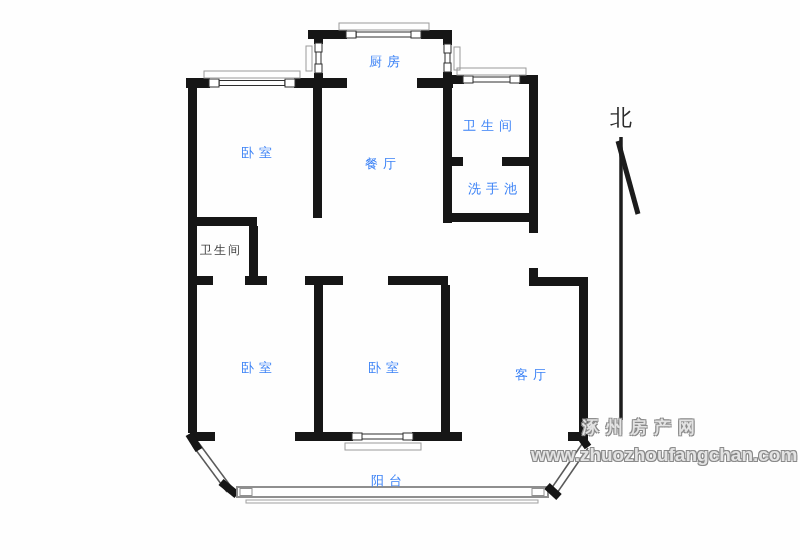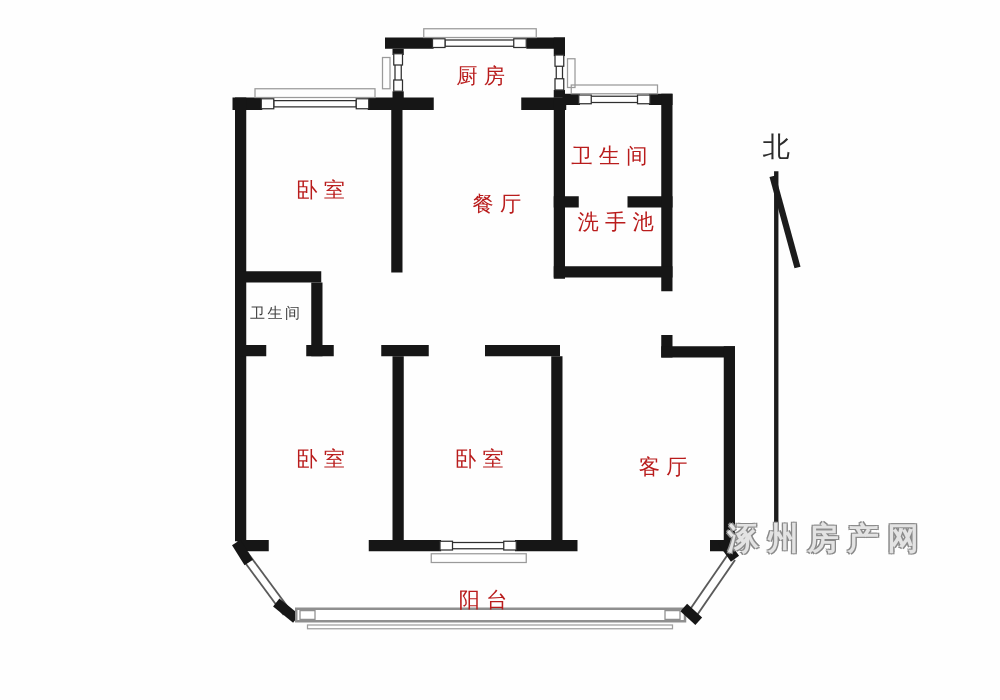--- a/index.html
+++ b/index.html
@@ -3,34 +3,34 @@
 <meta charset="utf-8">
 <style>
   html,body{margin:0;padding:0;background:#ffffff;}
   .stage{
     position:relative;width:800px;height:560px;background:#fefefe;overflow:hidden;
     font-family:"Liberation Serif","DejaVu Serif",serif;
   }
   .stage svg{position:absolute;left:0;top:0;}
   .room-label{
     position:absolute;transform:translate(-50%,-50%);
-    color:#b91c1c;font-size:17px;letter-spacing:5px;white-space:nowrap;line-height:1;
+    color:#3b82f6;font-size:13px;letter-spacing:5px;white-space:nowrap;line-height:1;
   }
   .room-label.small{font-size:12px;letter-spacing:2px;color:#3e3e3e;}
   .north-label{
     position:absolute;transform:translate(-50%,-50%);
     color:#2c2c2c;font-size:22px;line-height:1;white-space:nowrap;
   }
   .wm{
     position:absolute;white-space:nowrap;line-height:1;
     font-family:"Liberation Sans","DejaVu Sans",sans-serif;font-weight:bold;
     color:#e3e3e3;
     text-shadow:-1px -1px 0 #8a8a8a,1px -1px 0 #8a8a8a,-1px 1px 0 #8a8a8a,1px 1px 0 #8a8a8a;
   }
-  .wm-cn{left:582px;top:419px;font-size:25px;letter-spacing:7px;}
+  .wm-cn{left:582px;top:419px;font-size:17px;letter-spacing:7px;}
   .wm-url{left:531px;top:445px;font-size:19px;letter-spacing:0px;}
 </style>
 </head>
 <body>
 
 <div class="stage">
 
   <svg width="800" height="560" viewBox="0 0 800 560">
 
     <g fill="#161616" stroke="none">
@@ -149,26 +149,27 @@
     </g>
 
     <g>
       <line x1="621" y1="137" x2="621" y2="420" stroke="#1c1c1c" stroke-width="3.5"></line>
       <line x1="618" y1="141" x2="638" y2="214" stroke="#1c1c1c" stroke-width="5"></line>
     </g>
   </svg>
 
   <div class="room-label" style="left:387px;top:61px">厨房</div>
   <div class="room-label" style="left:259px;top:152px">卧室</div>
-  <div class="room-label" style="left:400px;top:163px">餐厅</div>
+  <div class="room-label" style="left:383px;top:163px">餐厅</div>
   <div class="room-label" style="left:490px;top:125px">卫生间</div>
-  <div class="room-label" style="left:495px;top:178px">洗手池</div>
+  <div class="room-label" style="left:495px;top:188px">洗手池</div>
   <div class="room-label small" style="left:221px;top:250px">卫生间</div>
   <div class="room-label" style="left:259px;top:367px">卧室</div>
   <div class="room-label" style="left:386px;top:367px">卧室</div>
   <div class="room-label" style="left:533px;top:374px">客厅</div>
   <div class="room-label" style="left:389px;top:480px">阳台</div>
 
   <div class="north-label" style="left:621px;top:118px">北</div>
 
   <div class="wm wm-cn">涿州房产网</div>
+  <div class="wm wm-url">www.zhuozhoufangchan.com</div>
 
 </div>
 
 </body></html>

